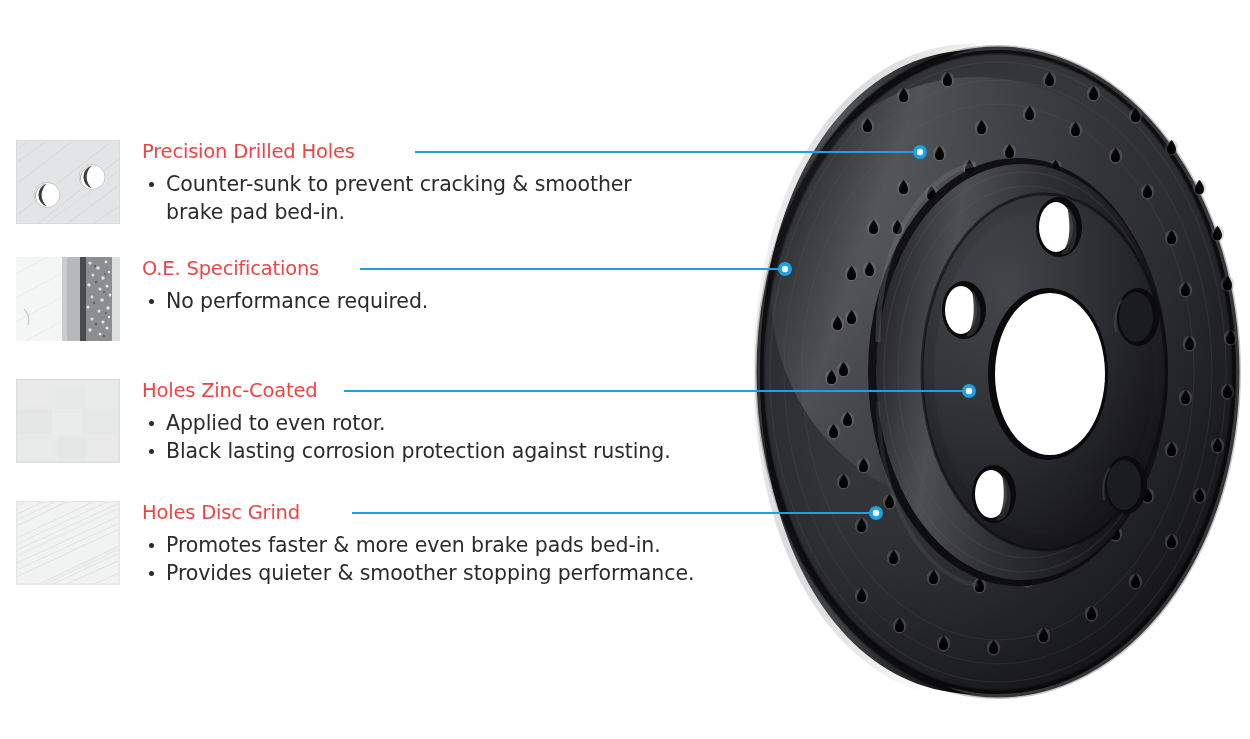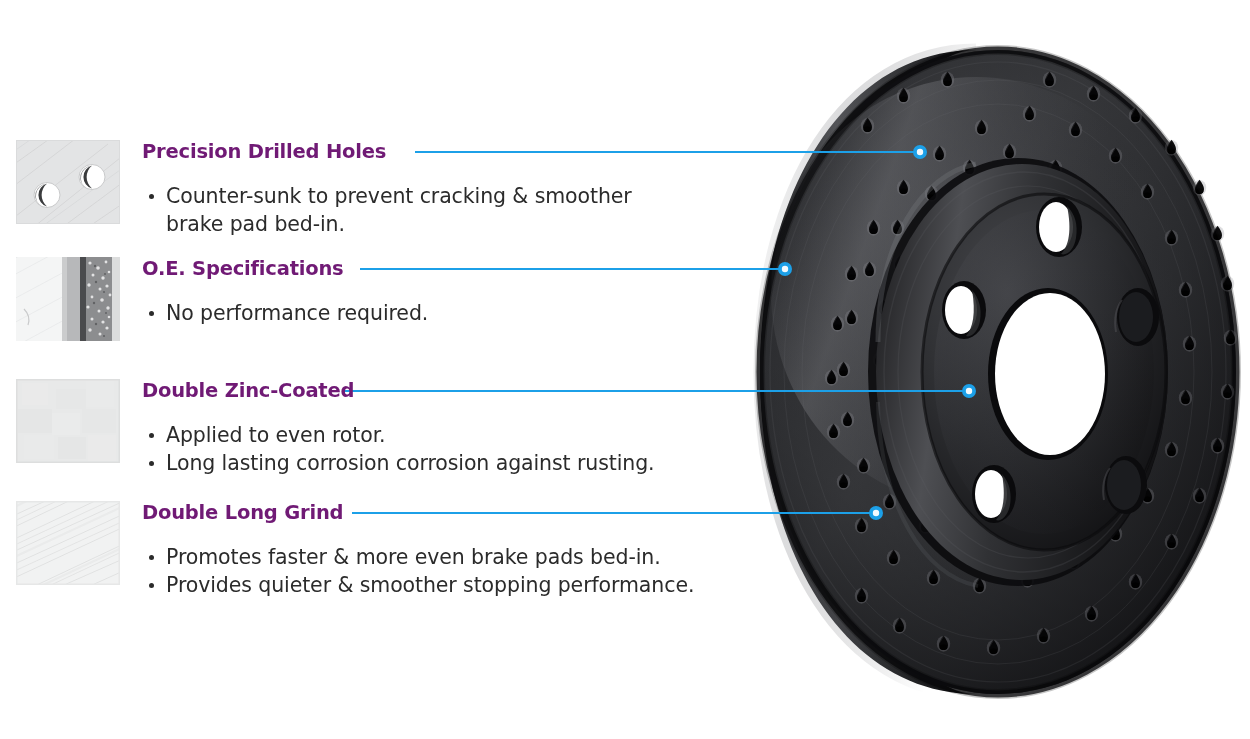--- a/index.html
+++ b/index.html
@@ -27,28 +27,28 @@
   .thumb-inner { position:absolute; inset:0; }
 
   .txtcol { margin-left:22px; }
 
   .title-row {
     display:flex; align-items:center;
     height:24px;
   }
   .ftitle {
     font-family:"DejaVu Sans", sans-serif;
-    font-weight:bold;
+    font-weight:normal;
     font-size:19.5px;
     letter-spacing:-0.2px;
-    color:#701a75;
+    color:#ef4444;
     white-space:nowrap;
     line-height:24px;
   }
-  .bullets { margin-top:18px; }
+  .bullets { margin-top:6px; }
   .bullet {
     position:relative;
     font-size:20.5px;
     line-height:28px;
     color:#2b2b2b;
     padding-left:24px;
     white-space:pre-line;
     letter-spacing:-0.1px;
   }
   .bullet::before {
@@ -473,25 +473,25 @@
           <rect x="66" y="30" width="34" height="24" fill="#e6e7e7"></rect>
           <rect x="8" y="56" width="30" height="24" fill="#ebecec"></rect>
           <rect x="42" y="58" width="28" height="22" fill="#e4e5e5"></rect>
           <rect x="72" y="56" width="28" height="26" fill="#ececec"></rect>
         </g>
         <rect width="104" height="84" fill="none" stroke="#dddede" stroke-width="3"></rect>
       </svg>
     </div>
     <div class="txtcol">
       <div class="title-row">
-        <div class="ftitle">Double Zinc-Coated</div>
+        <div class="ftitle">Holes Zinc-Coated</div>
       </div>
       <div class="bullets">
         <div class="bullet">Applied to even rotor.</div>
-        <div class="bullet">Long lasting corrosion corrosion against rusting.</div>
+        <div class="bullet">Black lasting corrosion protection against rusting.</div>
       </div>
     </div>
   </div>
 
   <div class="feature" style="left:16px; top:501px;">
     <div class="thumb">
       <svg class="thumb-inner" viewBox="0 0 104 84" preserveAspectRatio="none">
         <rect width="104" height="84" fill="#f1f2f2"></rect>
         <g stroke="#e0e1e1" stroke-width="1" opacity="0.95">
           <line x1="-10" y1="18" x2="60" y2="-14"></line>
@@ -513,21 +513,21 @@
         <g stroke="#e9eaea" stroke-width="2.2" opacity="0.85">
           <line x1="-10" y1="10" x2="48" y2="-18"></line>
           <line x1="-10" y1="60" x2="110" y2="4"></line>
           <line x1="6" y1="94" x2="116" y2="42"></line>
         </g>
         <rect width="104" height="84" fill="none" stroke="#e6e7e7" stroke-width="3"></rect>
       </svg>
     </div>
     <div class="txtcol">
       <div class="title-row">
-        <div class="ftitle">Double Long Grind</div>
+        <div class="ftitle">Holes Disc Grind</div>
       </div>
       <div class="bullets">
         <div class="bullet">Promotes faster &amp; more even brake pads bed-in.</div>
         <div class="bullet">Provides quieter &amp; smoother stopping performance.</div>
       </div>
     </div>
   </div>
 
 </div>
 

